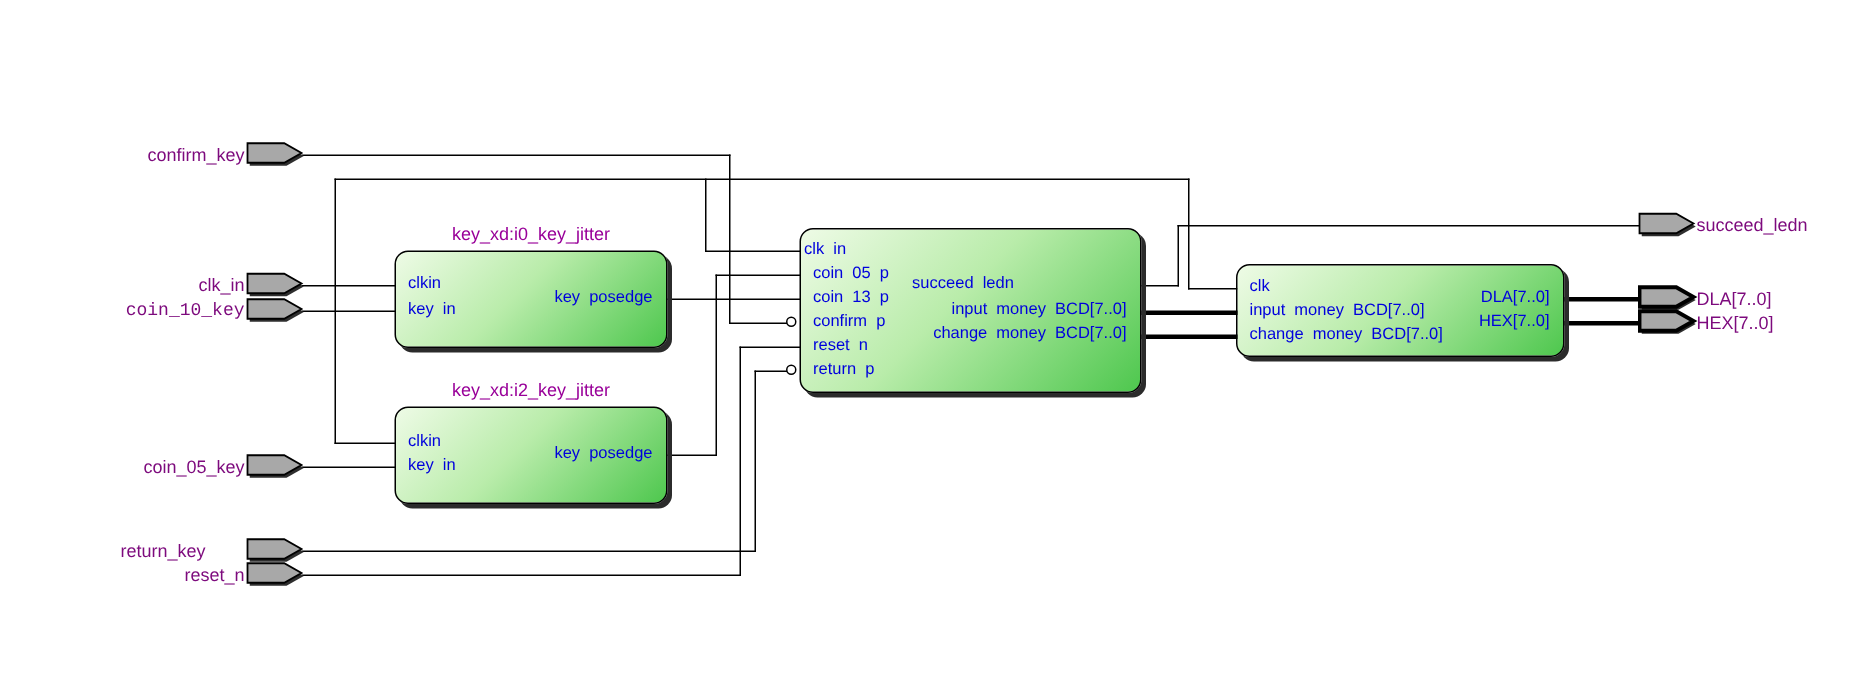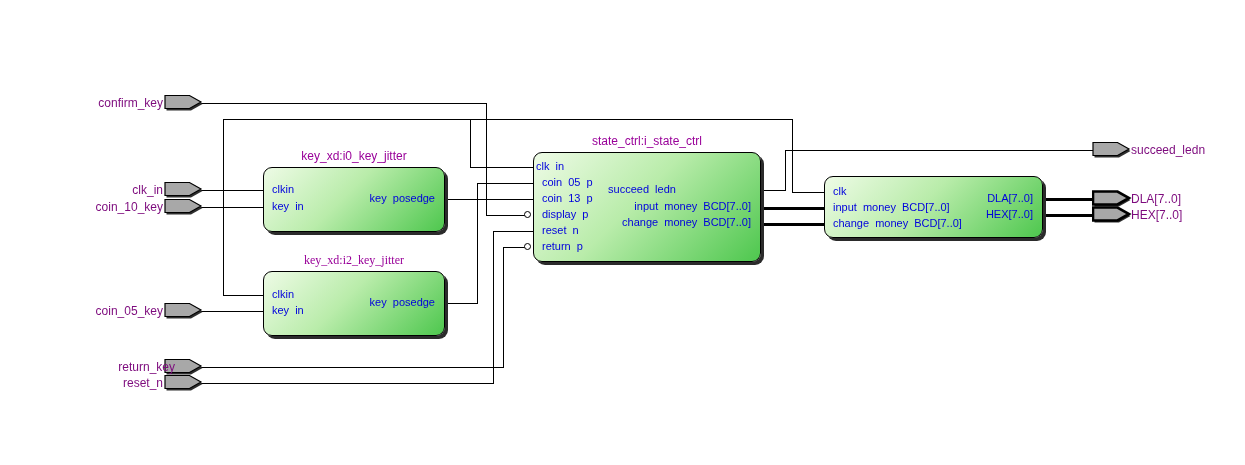--- a/index.html
+++ b/index.html
@@ -85,30 +85,29 @@
     <div class="wire" style="left: 761px; top: 207px; width: 66px; height: 3px;"></div>
     <div class="wire" style="left: 761px; top: 223px; width: 66px; height: 3px;"></div>
     <div class="wire" style="left: 1043px; top: 198px; width: 53px; height: 3px;"></div>
     <div class="wire" style="left: 1043px; top: 214px; width: 53px; height: 3px;"></div>
     <div class="module-box" style="left: 263px; top: 167px; width: 182px; height: 65px;"></div>
     <div class="module-title" style="left: 204px; top: 149px; width: 300px;">key_xd:i0_key_jitter</div>
     <div class="port-label" style="left: 272px; top: 183px;">clkin</div>
     <div class="port-label" style="left: 272px; top: 200px;">key in</div>
     <div class="port-label out" style="left: 263px; top: 192px; width: 172px;">key posedge</div>
     <div class="module-box" style="left: 263px; top: 271px; width: 182px; height: 65px;"></div>
-    <div class="module-title" style="left: 204px; top: 253px; width: 300px; font-family: Liberation Serif, serif;">key_xd:i2_key_jitter</div>
+    <div class="module-title" style="left: 204px; top: 253px; width: 300px;">key_xd:i2_key_jitter</div>
     <div class="port-label" style="left: 272px; top: 288px;">clkin</div>
     <div class="port-label" style="left: 272px; top: 304px;">key in</div>
     <div class="port-label out" style="left: 263px; top: 296px; width: 172px;">key posedge</div>
     <div class="module-box" style="left: 533px; top: 152px; width: 228px; height: 110px;"></div>
-    <div class="module-title" style="left: 497px; top: 134px; width: 300px;">state_ctrl:i_state_ctrl</div>
     <div class="port-label" style="left: 536px; top: 160px;">clk in</div>
     <div class="port-label" style="left: 542px; top: 176px;">coin 05 p</div>
     <div class="port-label" style="left: 542px; top: 192px;">coin 13 p</div>
-    <div class="port-label" style="left: 542px; top: 208px;">display p</div>
+    <div class="port-label" style="left: 542px; top: 208px;">confirm p</div>
     <div class="bubble" style="left: 524px; top: 211px;"></div>
     <div class="port-label" style="left: 542px; top: 224px;">reset n</div>
     <div class="port-label" style="left: 542px; top: 240px;">return p</div>
     <div class="bubble" style="left: 524px; top: 243px;"></div>
     <div class="port-label out" style="left: 533px; top: 183px; width: 218px; text-align: center;">succeed ledn</div>
     <div class="port-label out" style="left: 533px; top: 200px; width: 218px;">input money BCD[7..0]</div>
     <div class="port-label out" style="left: 533px; top: 216px; width: 218px;">change money BCD[7..0]</div>
     <div class="module-box" style="left: 824px; top: 176px; width: 219px; height: 62px;"></div>
     <div class="port-label" style="left: 833px; top: 185px;">clk</div>
     <div class="port-label" style="left: 833px; top: 201px;">input money BCD[7..0]</div>
@@ -128,35 +127,35 @@
         <polygon points="1,1.5 25.5,1.5 37,8 25.5,14.5 1,14.5" fill="#a8a8a8" stroke="#000" stroke-width="1.2"></polygon>
       </svg>
     </div>
     <div class="pin-label in" style="right: 1082px; top: 183px;">clk_in</div>
     <div class="pin" style="left: 164px; top: 198px;">
       <svg width="40" height="18" xmlns="http://www.w3.org/2000/svg">
         <polygon points="2.5,3.5 27,3.5 38.5,10 27,16.5 2.5,16.5" fill="#2e2e2e"></polygon>
         <polygon points="1,1.5 25.5,1.5 37,8 25.5,14.5 1,14.5" fill="#a8a8a8" stroke="#000" stroke-width="1.2"></polygon>
       </svg>
     </div>
-    <div class="pin-label in" style="right: 1082px; top: 200px;">coin_10_key</div>
+    <div class="pin-label in" style="right: 1082px; top: 200px; font-family: Liberation Mono, monospace;">coin_10_key</div>
     <div class="pin" style="left: 164px; top: 302px;">
       <svg width="40" height="18" xmlns="http://www.w3.org/2000/svg">
         <polygon points="2.5,3.5 27,3.5 38.5,10 27,16.5 2.5,16.5" fill="#2e2e2e"></polygon>
         <polygon points="1,1.5 25.5,1.5 37,8 25.5,14.5 1,14.5" fill="#a8a8a8" stroke="#000" stroke-width="1.2"></polygon>
       </svg>
     </div>
     <div class="pin-label in" style="right: 1082px; top: 304px;">coin_05_key</div>
     <div class="pin" style="left: 164px; top: 358px;">
       <svg width="40" height="18" xmlns="http://www.w3.org/2000/svg">
         <polygon points="2.5,3.5 27,3.5 38.5,10 27,16.5 2.5,16.5" fill="#2e2e2e"></polygon>
         <polygon points="1,1.5 25.5,1.5 37,8 25.5,14.5 1,14.5" fill="#a8a8a8" stroke="#000" stroke-width="1.2"></polygon>
       </svg>
     </div>
-    <div class="pin-label in" style="right: 1070px; top: 360px; margin-left: 26px;">return_key</div>
+    <div class="pin-label in" style="right: 1108px; top: 360px; margin-left: 26px;">return_key</div>
     <div class="pin" style="left: 164px; top: 374px;">
       <svg width="40" height="18" xmlns="http://www.w3.org/2000/svg">
         <polygon points="2.5,3.5 27,3.5 38.5,10 27,16.5 2.5,16.5" fill="#2e2e2e"></polygon>
         <polygon points="1,1.5 25.5,1.5 37,8 25.5,14.5 1,14.5" fill="#a8a8a8" stroke="#000" stroke-width="1.2"></polygon>
       </svg>
     </div>
     <div class="pin-label in" style="right: 1082px; top: 376px;">reset_n</div>
     <div class="pin" style="left: 1092px; top: 141px;">
       <svg width="40" height="18" xmlns="http://www.w3.org/2000/svg">
         <polygon points="2.5,3.5 27,3.5 38.5,10 27,16.5 2.5,16.5" fill="#2e2e2e"></polygon>

